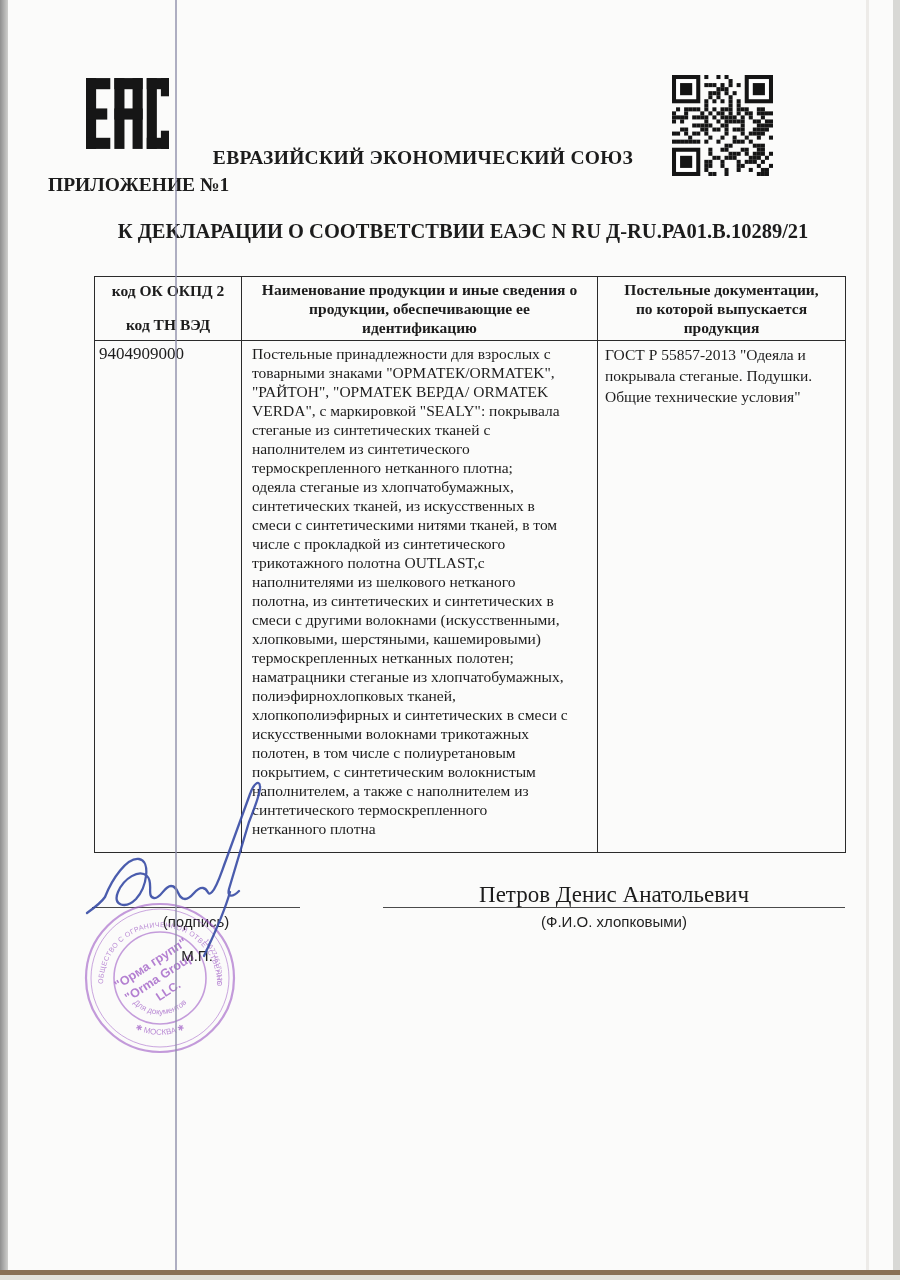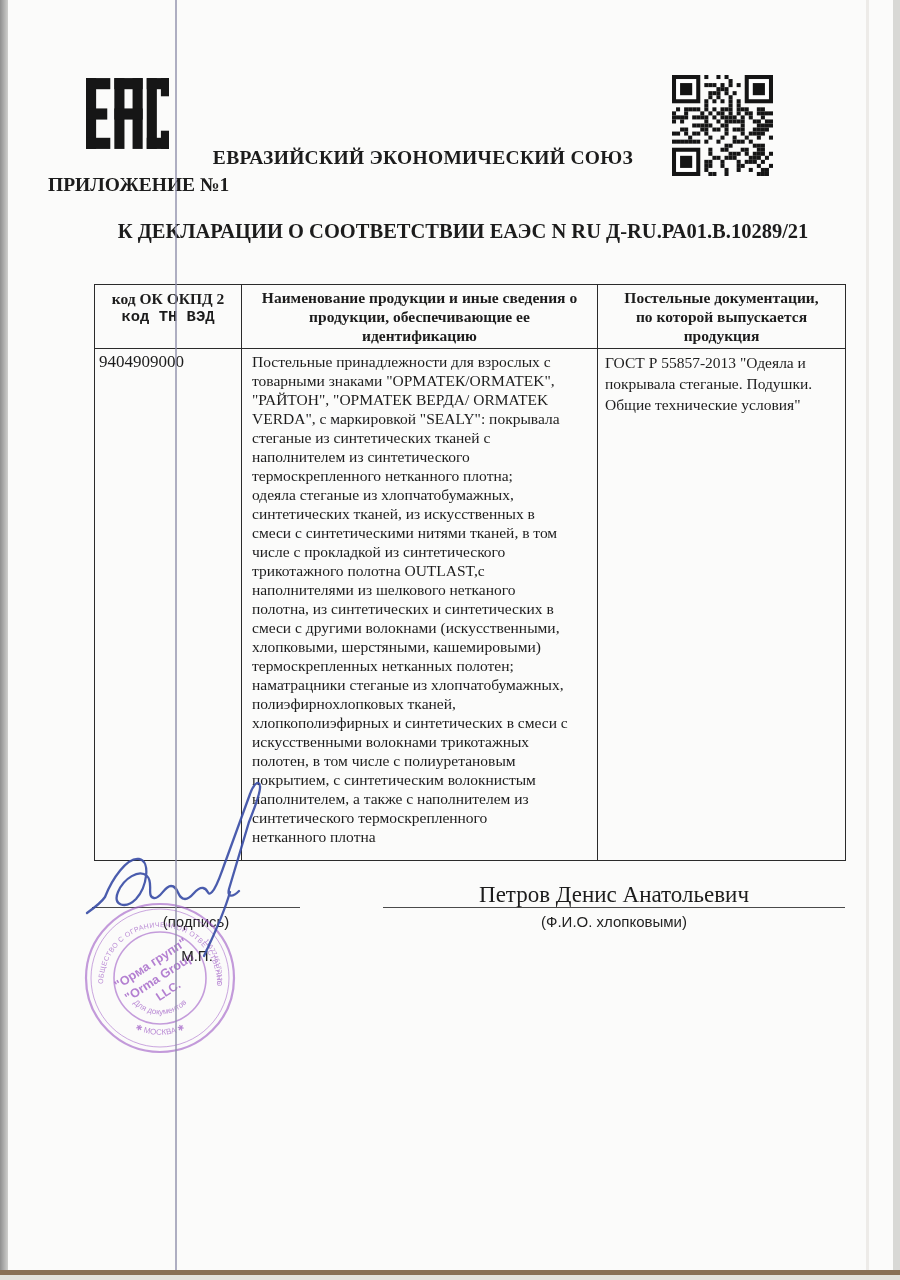--- a/index.html
+++ b/index.html
@@ -18,26 +18,26 @@
   .fold{left:175px;top:0;width:2px;height:1271px;background:#8d8da8;opacity:.7;z-index:6;}
   .scanline{left:866px;top:0;width:3px;height:1271px;background:#edebe8;z-index:1;}
   
   .eac{left:86px;top:78px;width:83px;height:71px;z-index:2;}
   .qr{left:672px;top:75px;width:101px;height:101px;z-index:2;}
   
   .h1{left:48px;top:147px;width:750px;text-align:center;font-size:19.5px;font-weight:bold;letter-spacing:.3px;z-index:2;}
   .h2{left:48px;top:174px;width:750px;font-size:19.5px;font-weight:bold;z-index:2;}
   .h3{left:30px;top:200px;width:866px;text-align:center;font-size:20.5px;font-weight:bold;z-index:2;margin-top:20px;}
   
-  .tbl{left:94px;top:284px;width:751px;border-collapse:collapse;table-layout:fixed;z-index:2;}
+  .tbl{left:94px;top:276px;width:751px;border-collapse:collapse;table-layout:fixed;z-index:2;}
   .tbl td{border:1.7px solid #2b2b2b;vertical-align:top;padding:0;}
   .col-a{width:147px;} .col-b{width:356px;} .col-c{width:248px;}
   .thead td{height:60px;font-weight:bold;font-size:15.5px;line-height:19px;text-align:center;}
   .c1h div:first-child{padding-top:4px;}
-  .c1h div:last-child{margin-top:0;font-family:Liberation Mono, monospace;}
+  .c1h div:last-child{margin-top:15px;}
   .c2h,.c3h{padding-top:3px !important;white-space:pre-line;}
   .tbody td{height:508px;}
   .c1{padding:3px 3px 0 4px !important;font-size:17px;}
   .c2{padding:3px 4px 0 10px !important;font-size:15.5px;line-height:19px;white-space:pre-line;}
   .c3{padding:3px 4px 0 7px !important;font-size:15.5px;line-height:21px;white-space:pre-line;}
   
   .sig-line{border-top:1.6px solid #4a4a4a;height:0;z-index:2;}
   .line-left{left:92px;top:907px;width:208px;}
   .line-right{left:383px;top:907px;width:462px;}
   .cap{font-family:"Liberation Sans", sans-serif;font-size:15px;color:#222;text-align:center;z-index:2;}

